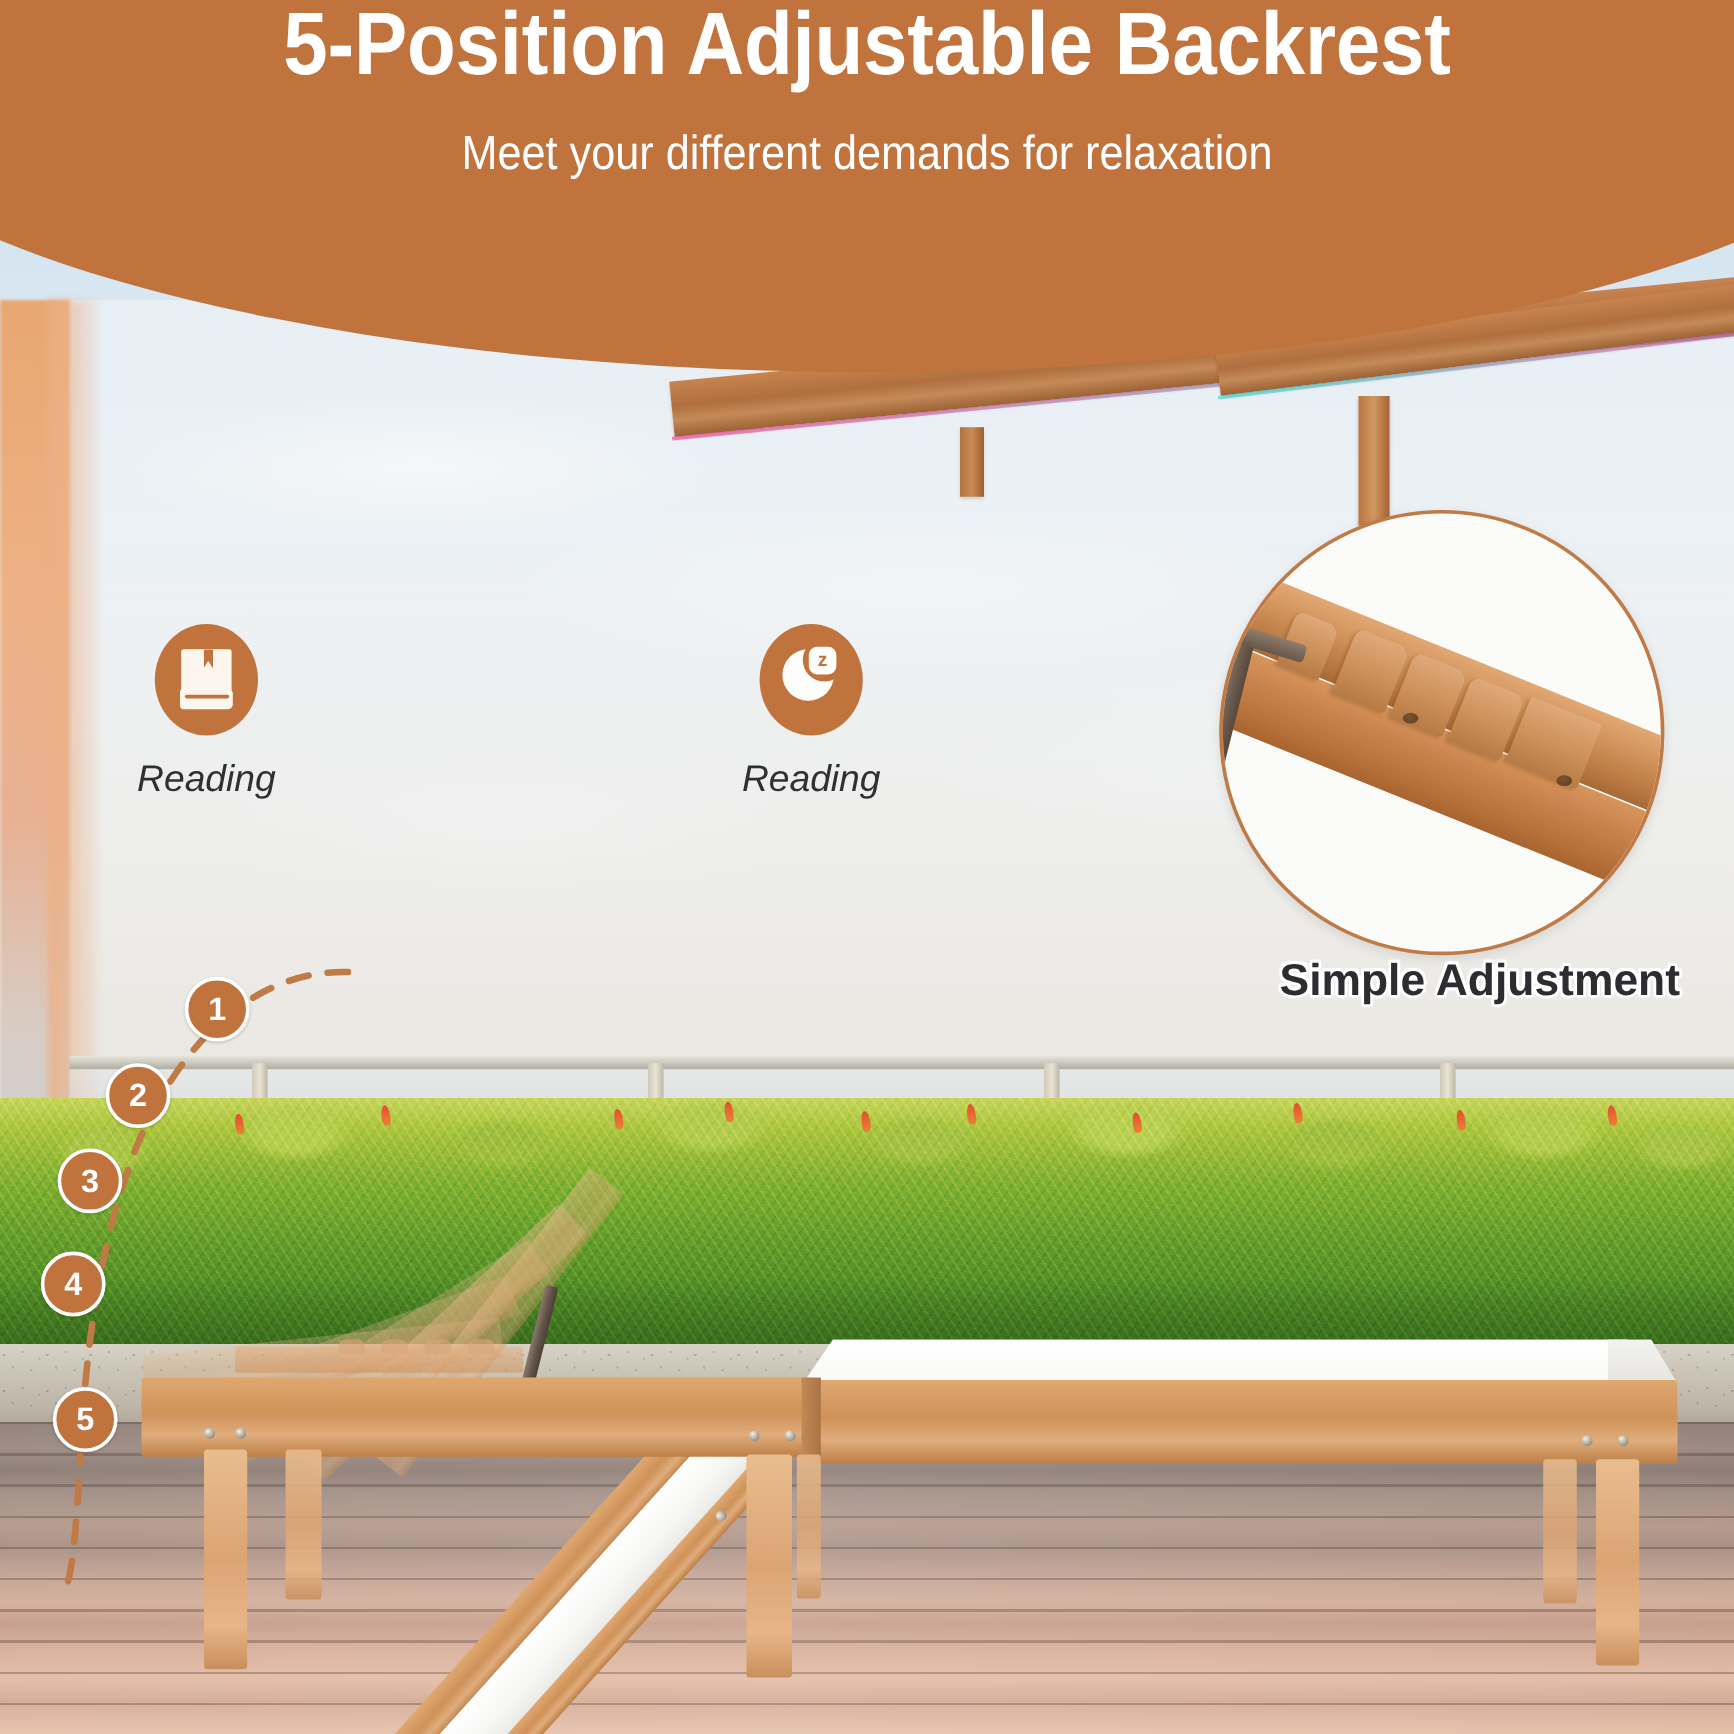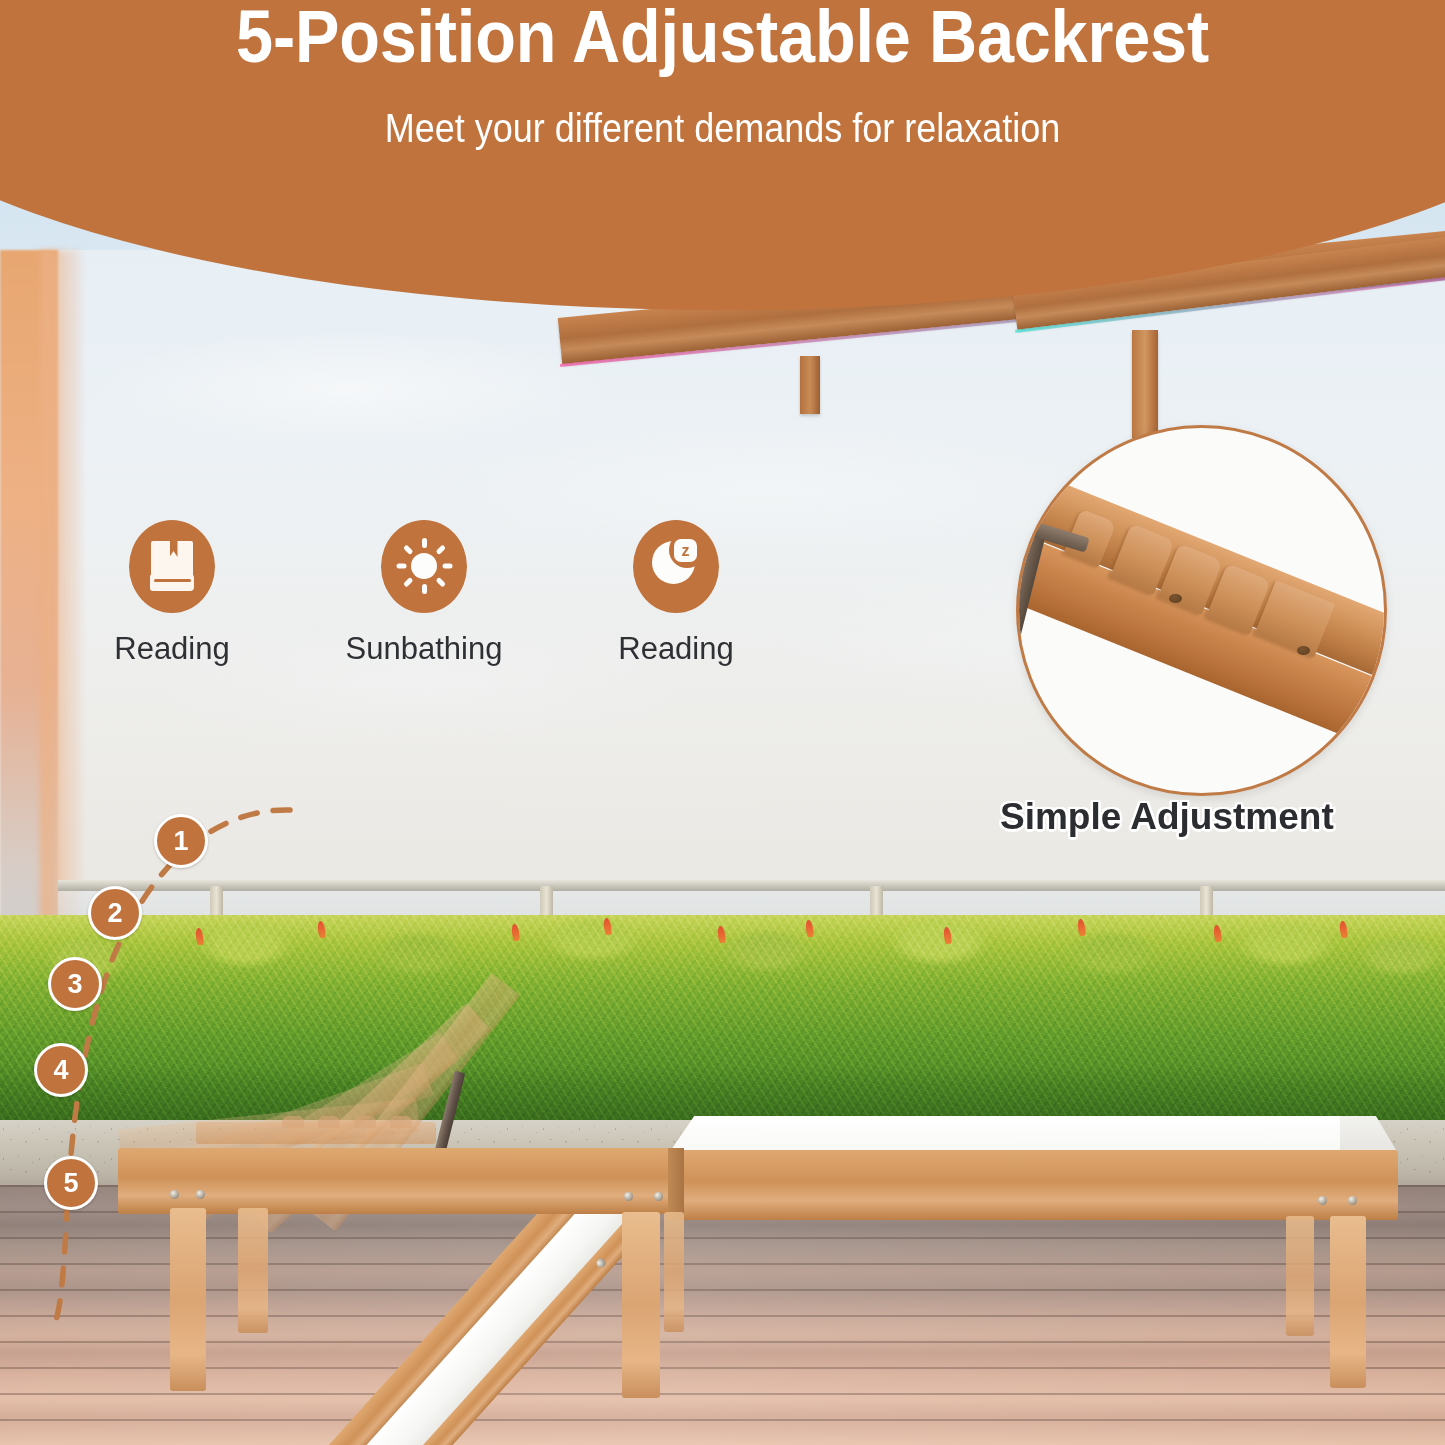--- a/index.html
+++ b/index.html
@@ -175,20 +175,21 @@
   
   .features{position:absolute;left:92px;top:520px;width:700px;height:180px;}
   .feature{position:absolute;text-align:center;width:200px;}
   .fcircle{
     width:86px;height:93px;border-radius:50%;
     background:#c0733d;margin:0 auto;position:relative;
   }
   .flabel{
     margin-top:18px;font-size:31px;color:#2e3033;font-weight:normal;
     white-space:nowrap;
+    font-style:italic;
   }
 
   
   .bk{position:absolute;left:22px;top:21px;width:42px;height:50px;}
   .bk-cover{position:absolute;left:0;top:0;width:42px;height:36px;border-radius:2px;background:#fdf6ef;}
   .bk-mark-w{position:absolute;left:15px;top:0;width:15px;height:22px;background:#fdf6ef;
     clip-path:polygon(0 0,100% 0,100% 100%,50% 66%,0 100%);}
   .bk-mark-in{position:absolute;left:18.5px;top:0;width:8px;height:16px;background:#c0733d;
     clip-path:polygon(0 0,100% 0,100% 100%,50% 62%,0 100%);}
   .bk-base{position:absolute;left:-1px;top:33px;width:44px;height:17px;border-radius:3px 4px 4px 3px;background:#fdf6ef;}
@@ -235,21 +236,21 @@
     transform:rotate(14deg);border-radius:3px;
   }
   .co-arm2{
     position:absolute;left:2px;top:100px;width:68px;height:15px;
     background:linear-gradient(to bottom,#8f7c6c,#66574a);
     transform:rotate(17deg);border-radius:4px;
   }
   .co-hole{position:absolute;width:13px;height:9px;border-radius:50%;
     background:radial-gradient(ellipse at 40% 35%,#7a5430,#5d3d20);}
   .co-caption{
-    position:absolute;left:1000px;top:796px;width:400px;text-align:left;
+    position:absolute;left:1000px;top:796px;width:400px;text-align:right;
     font-size:37px;font-weight:bold;color:#2b2d30;white-space:nowrap;
     text-shadow:
       -2px -2px 0 #fff, 2px -2px 0 #fff, -2px 2px 0 #fff, 2px 2px 0 #fff,
       0 -2.5px 0 #fff, 0 2.5px 0 #fff, -2.5px 0 0 #fff, 2.5px 0 0 #fff;
   }
 
   
   .marker{
     position:absolute;width:48px;height:48px;border-radius:50%;
     background:#c0733d;border:3.5px solid #ffffff;
@@ -385,36 +386,20 @@
           <div class="bk-cover"></div>
           <div class="bk-mark-w"></div>
           <div class="bk-mark-in"></div>
           <div class="bk-base"></div>
           <div class="bk-line"></div>
         </div>
       </div>
       <div class="flabel">Reading</div>
     </div>
 
-    <div class="feature" style="left:232px;top:0;">
-      <div class="fcircle">
-        <div class="sun">
-          <div class="sun-core"></div>
-          <div class="sun-ray" style="transform:rotate(0deg);"></div>
-          <div class="sun-ray" style="transform:rotate(45deg);"></div>
-          <div class="sun-ray" style="transform:rotate(90deg);"></div>
-          <div class="sun-ray" style="transform:rotate(135deg);"></div>
-          <div class="sun-ray" style="transform:rotate(180deg);"></div>
-          <div class="sun-ray" style="transform:rotate(225deg);"></div>
-          <div class="sun-ray" style="transform:rotate(270deg);"></div>
-          <div class="sun-ray" style="transform:rotate(315deg);"></div>
-        </div>
-      </div>
-      <div class="flabel">Sunbathing</div>
-    </div>
 
     <div class="feature" style="left:484px;top:0;">
       <div class="fcircle">
         <div class="moon">
           <div class="moon-disc"></div>
           <div class="moon-bite"></div>
           <div class="moon-z">z</div>
         </div>
       </div>
       <div class="flabel">Reading</div>

